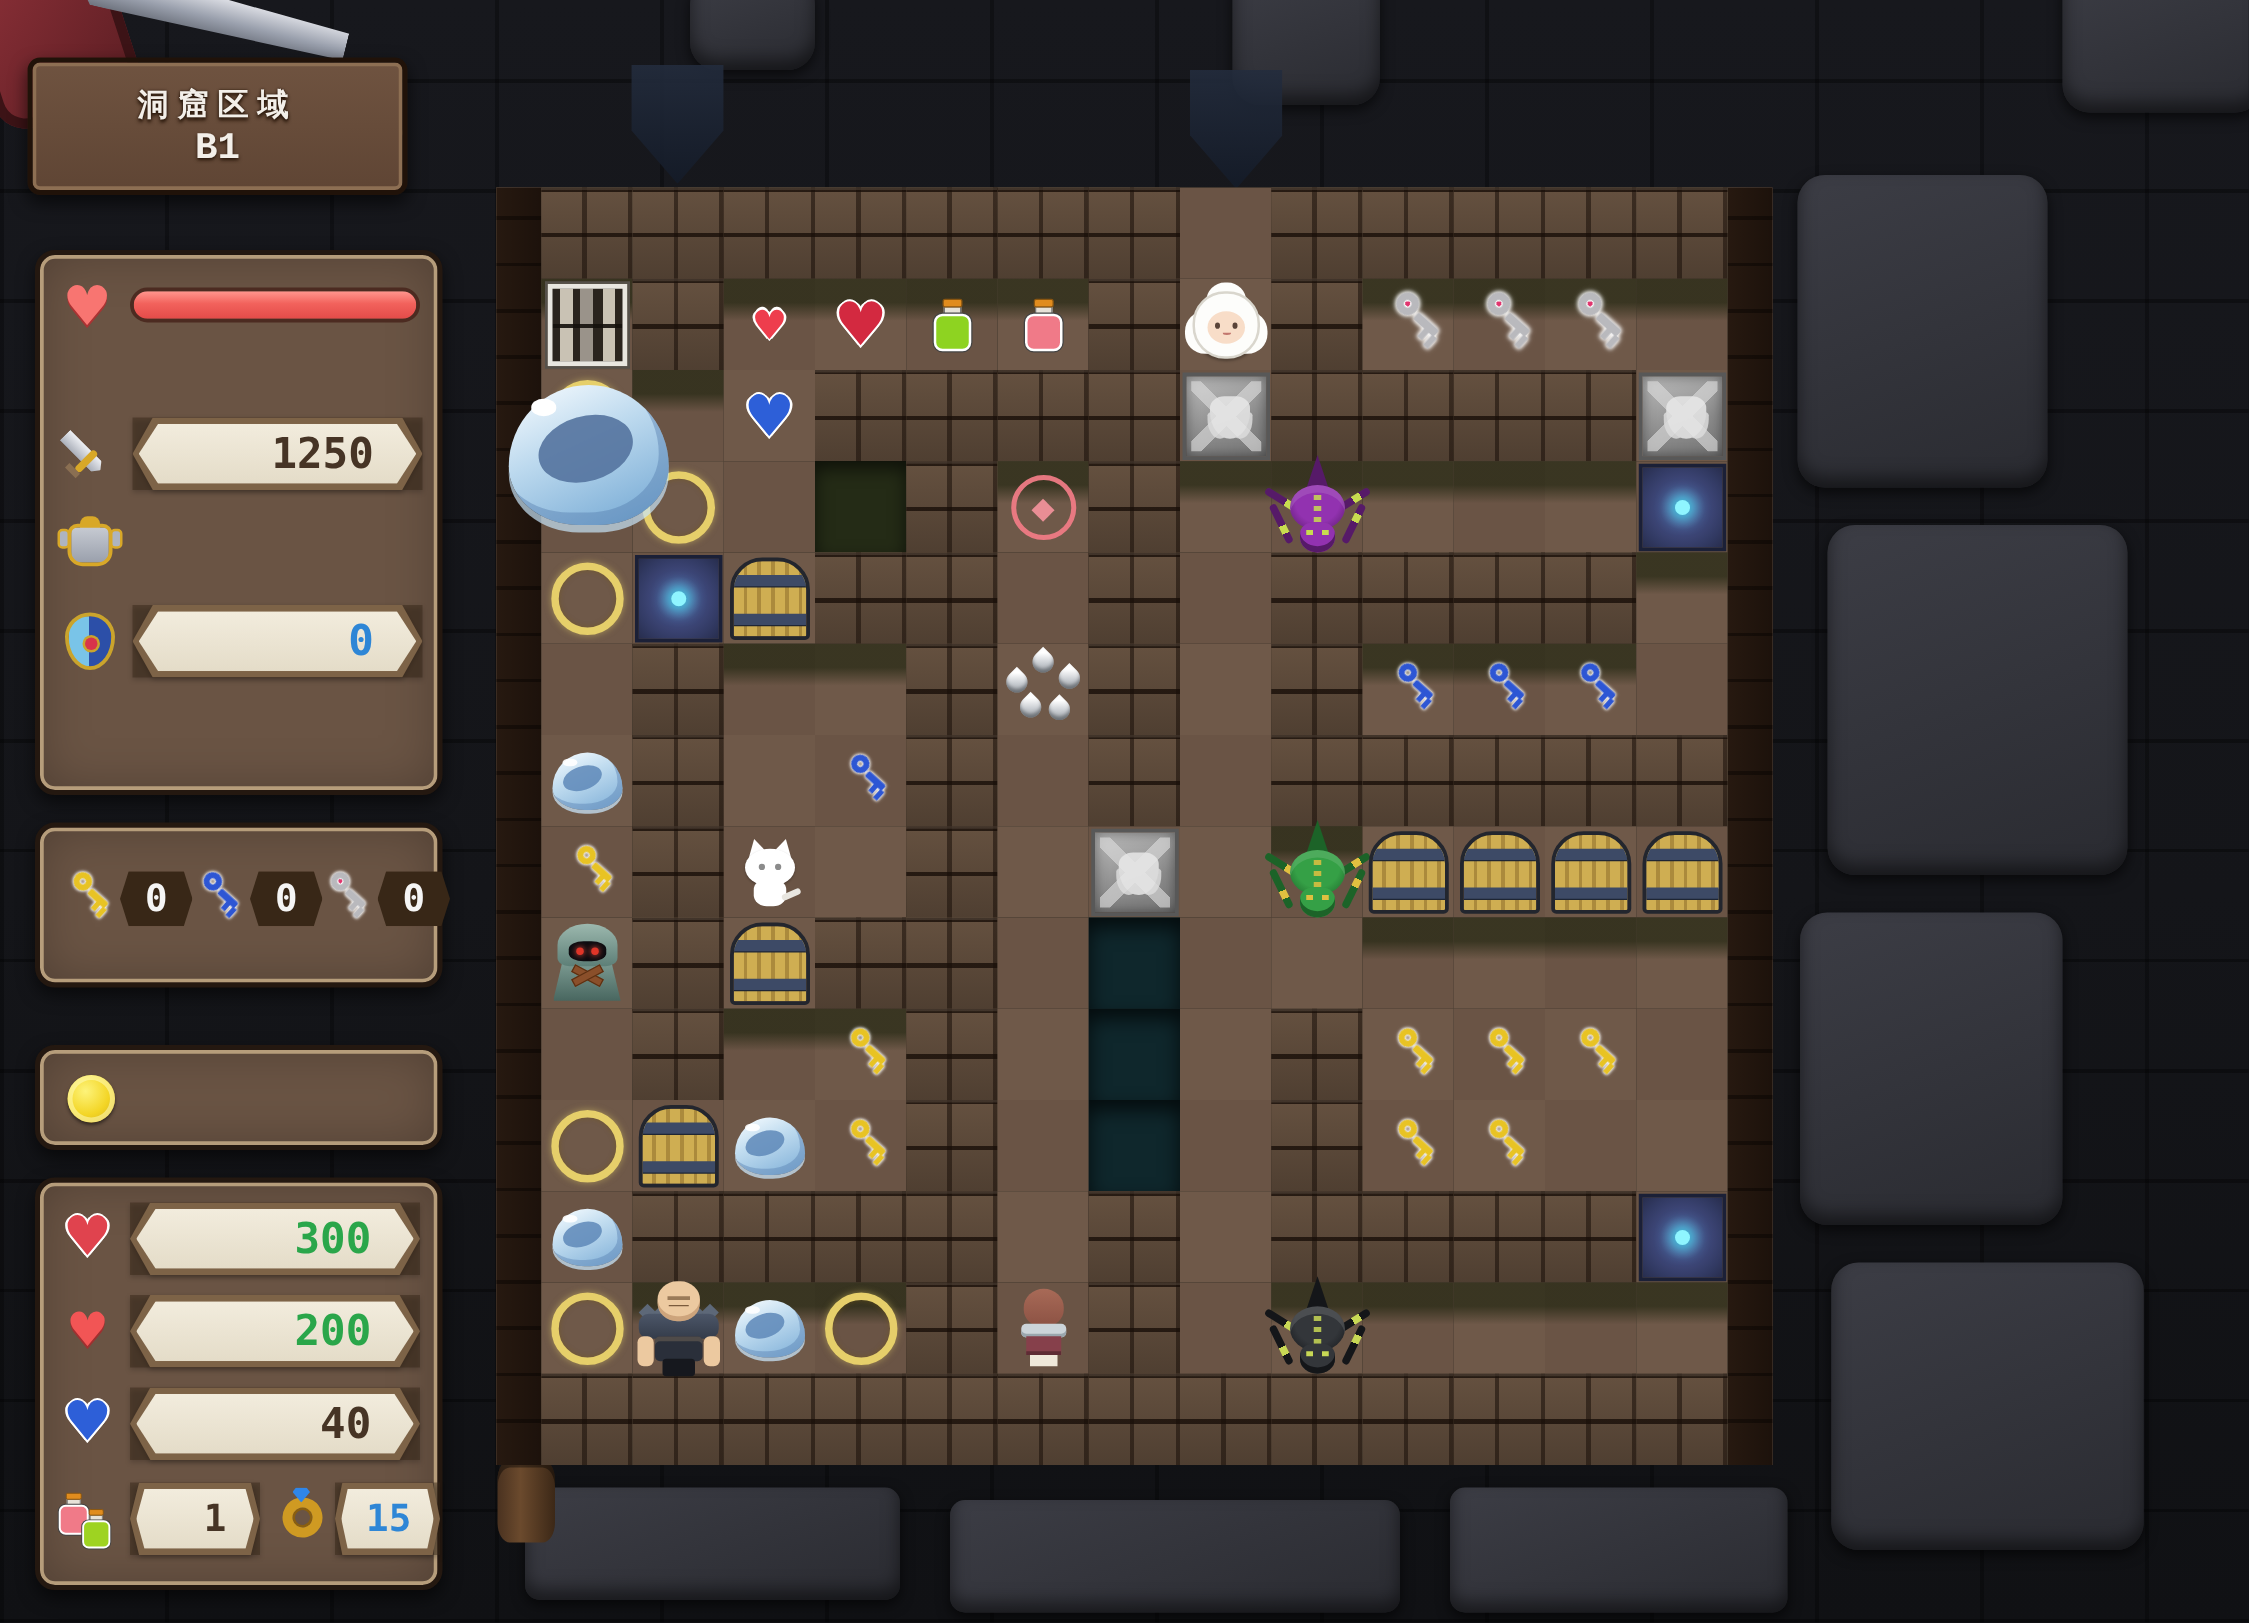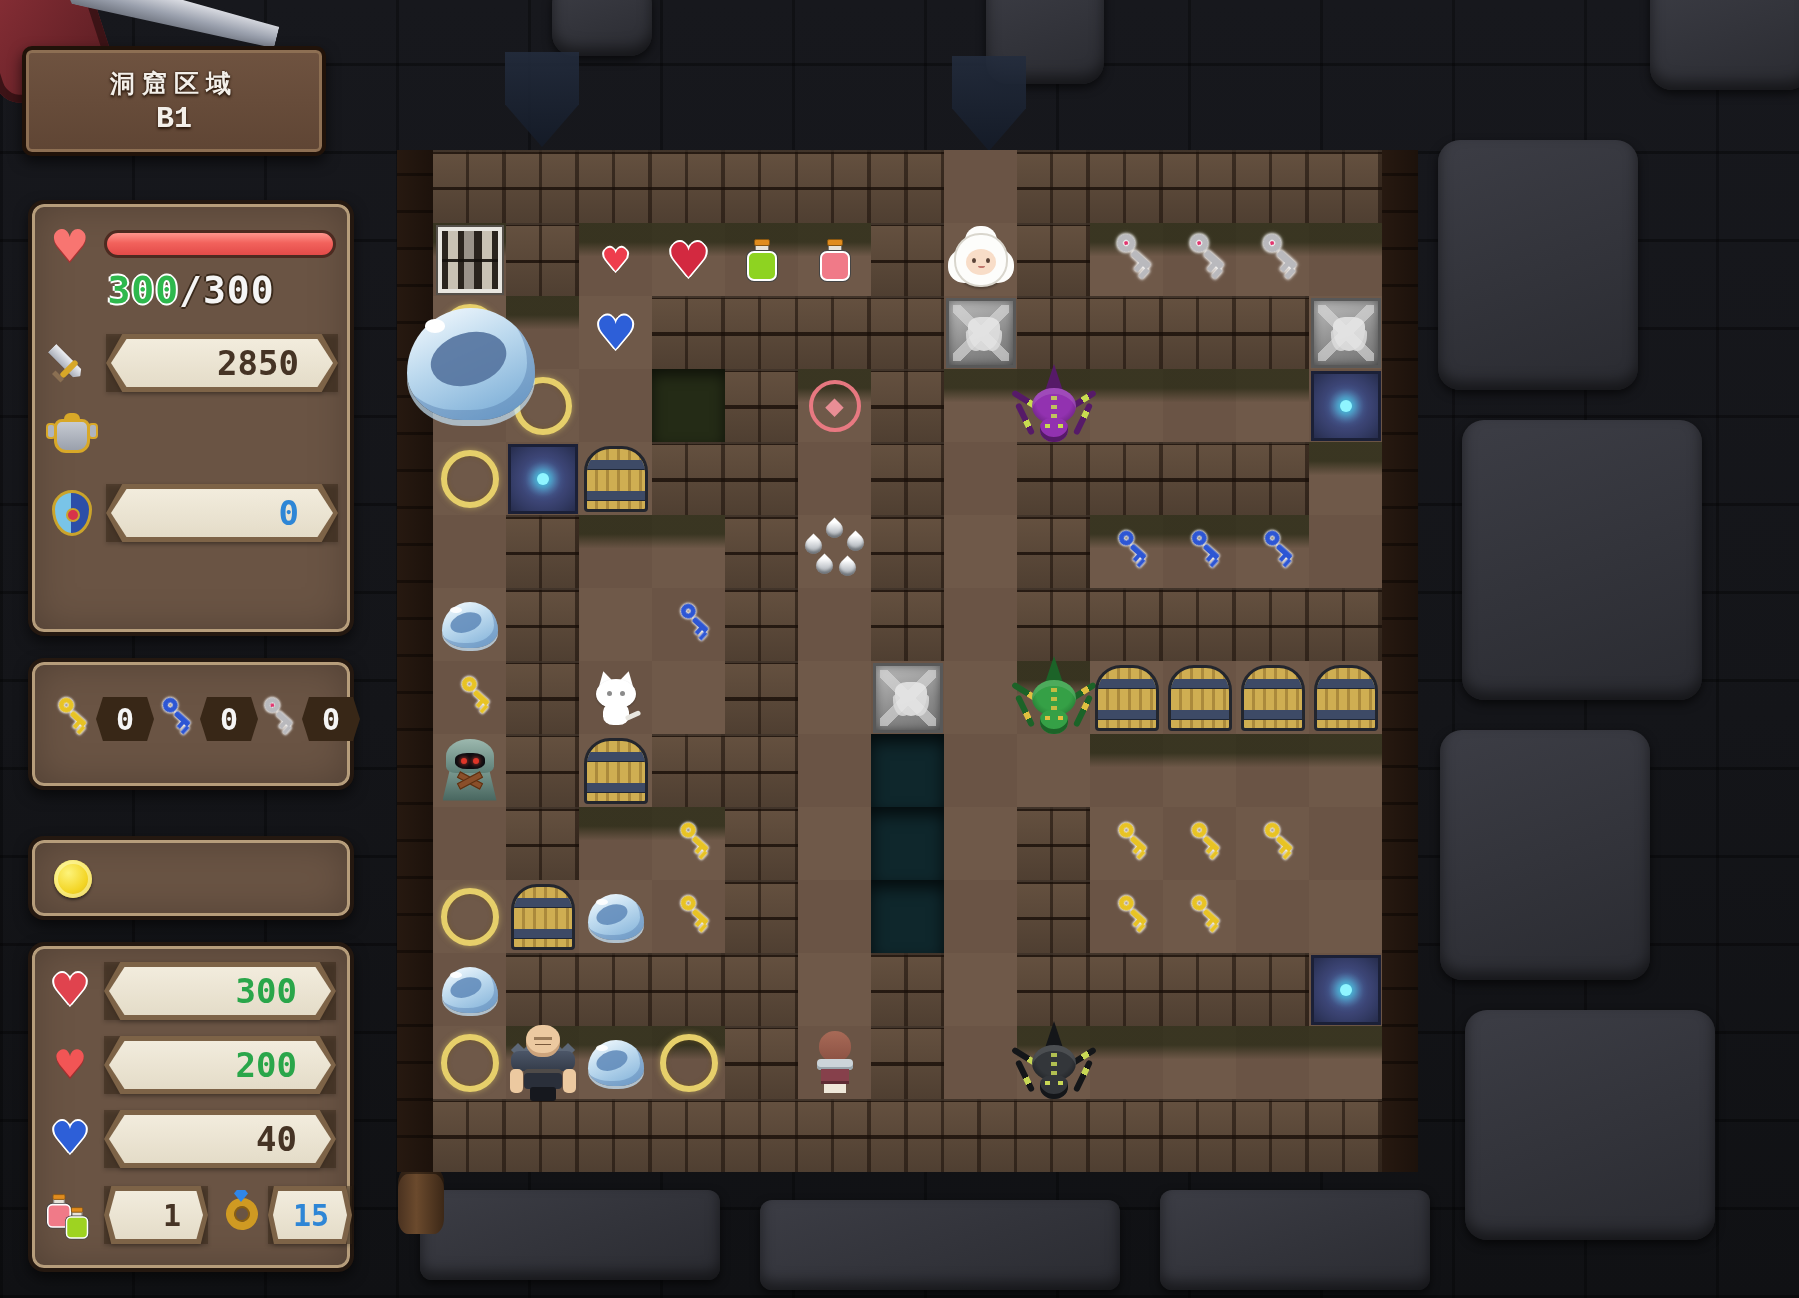--- a/index.html
+++ b/index.html
@@ -225,32 +225,31 @@
   <div id="banner">
     <div class="t1">洞窟区域</div>
     <div class="t2">B1</div>
   </div>
 
   <div class="panel" id="p-stats">
     <div class="hp-row">
       <div class="hp-heart heart-glyph">♥</div>
       <div class="hp-bar" style="width: 232px;"></div>
     </div>
-    <div class="hp-text"><span class="cur">300</span><span class="max">/300</span></div>
     <div class="stat-row" style="top:128px;">
       <div class="stat-icon">
           <div class="i-sword">
             <div class="bl"></div>
             <div class="gd"></div>
             <div class="hd"></div>
           </div>
         </div>
       <div class="field w230">
           <div class="f-outer"></div>
-          <div class="f-inner">2850</div>
+          <div class="f-inner">1250</div>
         </div>
     </div>
     <div class="stat-row" style="top:203px;">
       <div class="stat-icon">
           <div class="i-armor">
             <div class="hel"></div>
             <div class="tor"></div>
             <div class="sh1"></div>
             <div class="sh2"></div>
           </div>

